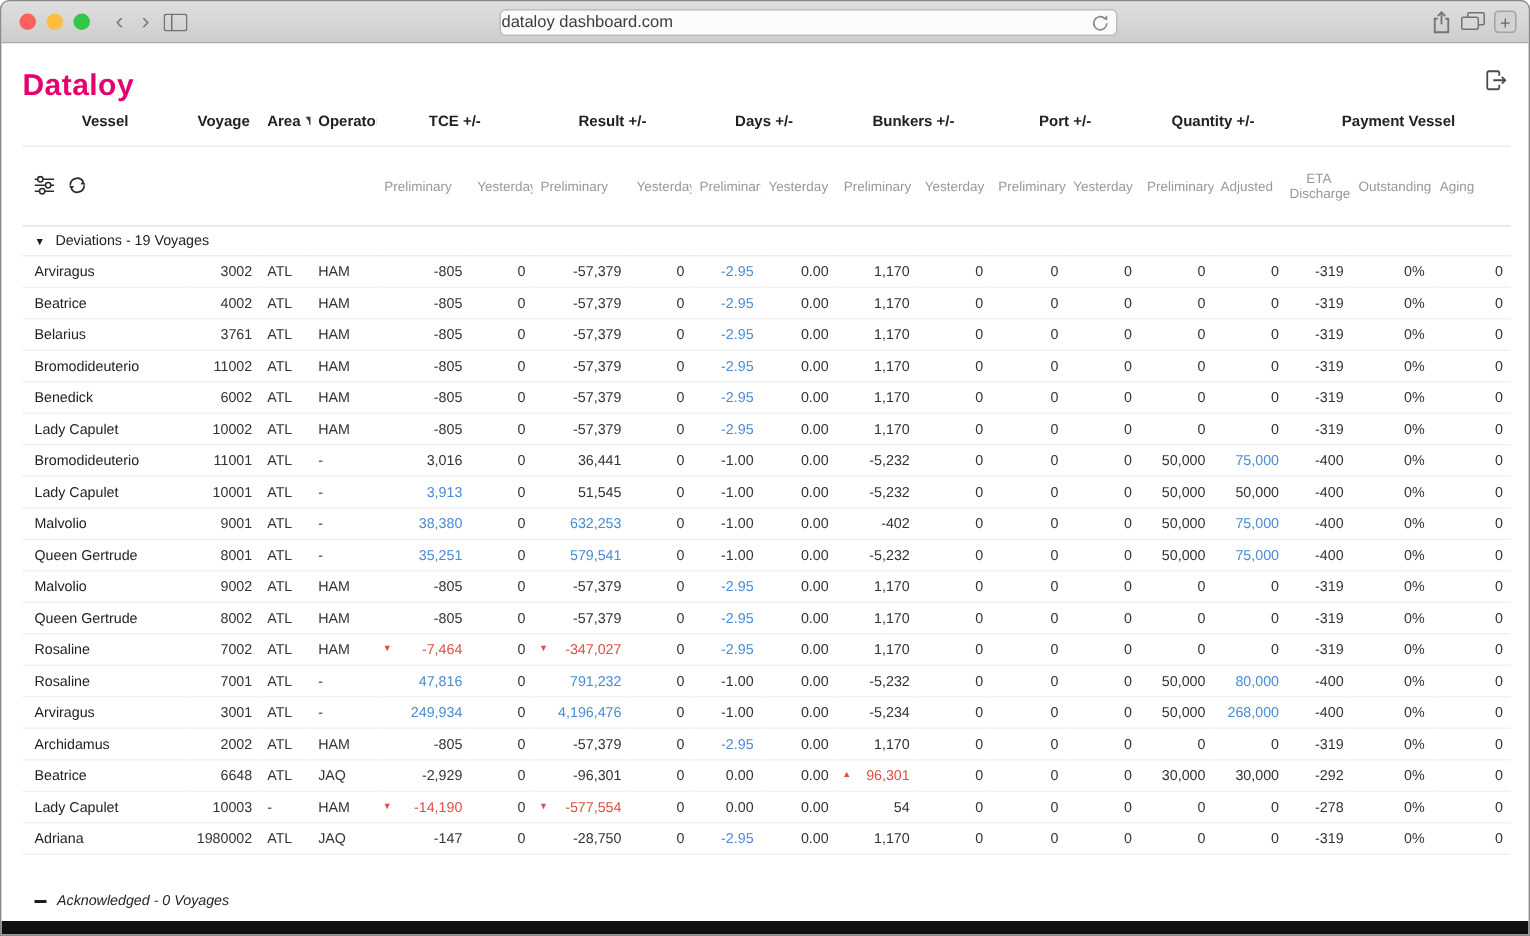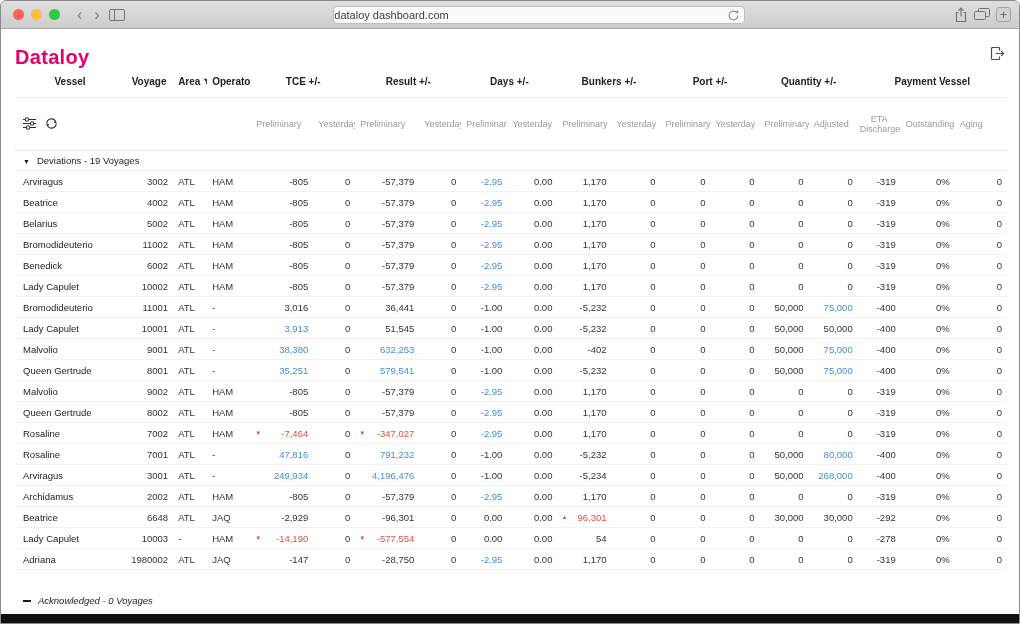--- a/index.html
+++ b/index.html
@@ -218,21 +218,21 @@
             <td class="num"><span class="">0</span></td>
             <td class="num"><span class="">0</span></td>
             <td class="num"><span class="">0</span></td>
             <td class="num"><span class="">0</span></td>
             <td class="num"><span class="">-319</span></td>
             <td class="num"><span class="">0%</span></td>
             <td class="num"><span class="">0</span></td>
           </tr>
           <tr class="data-row">
             <td class="tcell vessel">Belarius</td>
-            <td class="num">5002</td>
+            <td class="num">3761</td>
             <td class="tcell">ATL</td>
             <td class="tcell">HAM</td>
             <td class="num"><span class="">-805</span></td>
             <td class="num"><span class="">0</span></td>
             <td class="num"><span class="">-57,379</span></td>
             <td class="num"><span class="">0</span></td>
             <td class="num"><span class="arr c-blue">▼</span><span class="c-blue">-2.95</span></td>
             <td class="num"><span class="">0.00</span></td>
             <td class="num"><span class="">1,170</span></td>
             <td class="num"><span class="">0</span></td>

